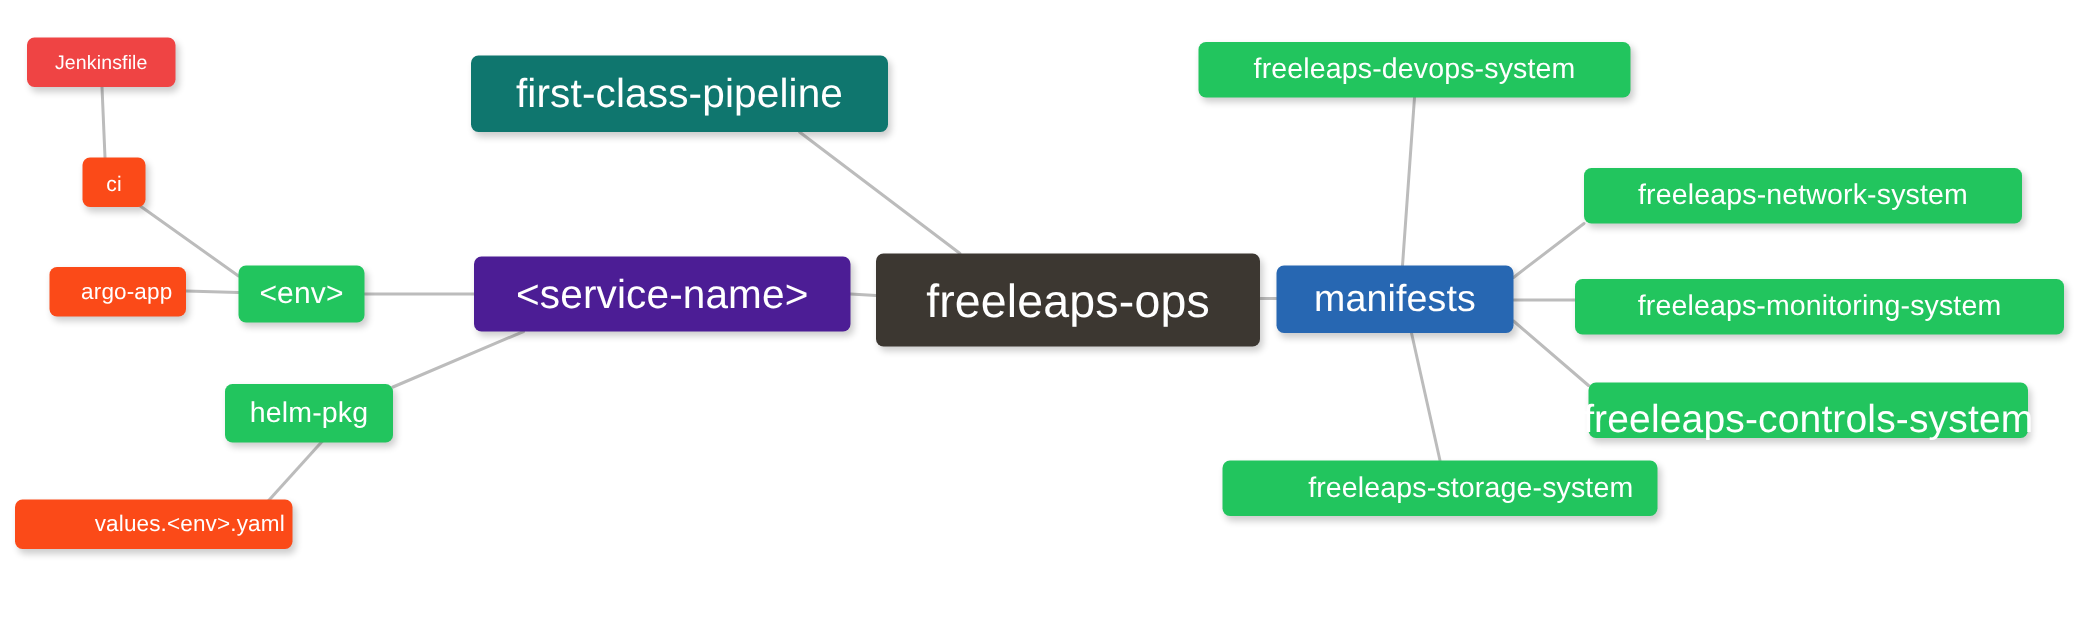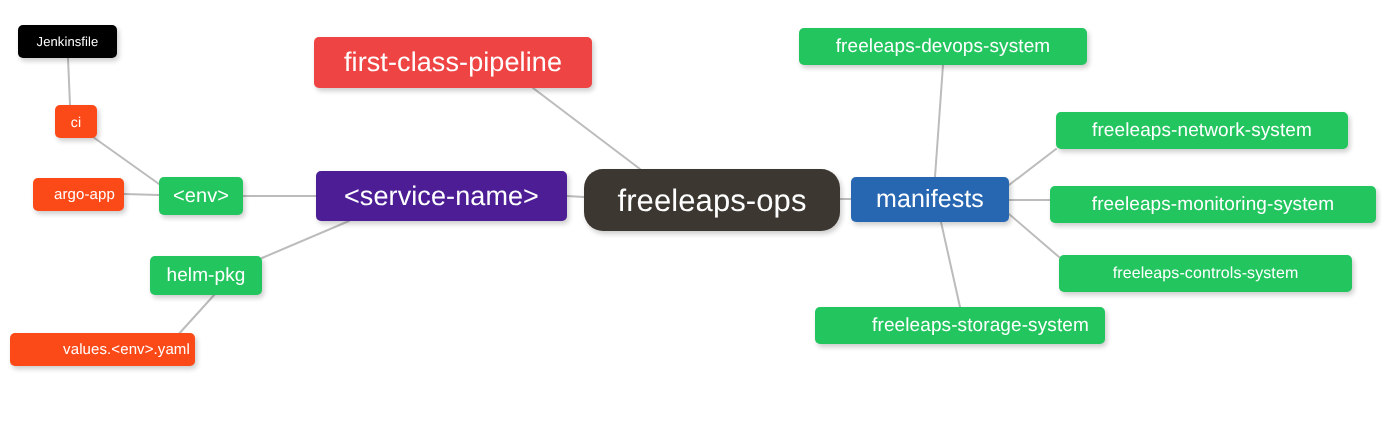--- a/index.html
+++ b/index.html
@@ -57,59 +57,59 @@
       <line x1="567" y1="196" x2="584" y2="197" stroke="#bcbcbc" stroke-width="2" stroke-linecap="round"></line>
       <line x1="533" y1="88" x2="640" y2="169" stroke="#bcbcbc" stroke-width="2" stroke-linecap="round"></line>
       <line x1="840" y1="199" x2="851" y2="199" stroke="#bcbcbc" stroke-width="2" stroke-linecap="round"></line>
       <line x1="935" y1="177" x2="943" y2="65" stroke="#bcbcbc" stroke-width="2" stroke-linecap="round"></line>
       <line x1="1009" y1="185" x2="1056" y2="149" stroke="#bcbcbc" stroke-width="2" stroke-linecap="round"></line>
       <line x1="1009" y1="200" x2="1050" y2="200" stroke="#bcbcbc" stroke-width="2" stroke-linecap="round"></line>
       <line x1="1009" y1="214" x2="1059" y2="257" stroke="#bcbcbc" stroke-width="2" stroke-linecap="round"></line>
       <line x1="941" y1="222" x2="960" y2="307" stroke="#bcbcbc" stroke-width="2" stroke-linecap="round"></line>
     </svg>
   <div id="node-layer">
-      <div class="node" style="left: 18px; top: 25px; width: 99px; height: 33px; background: #000000; color: rgb(255, 255, 255); font-size: 13px;">
+      <div class="node" style="left: 18px; top: 25px; width: 99px; height: 33px; background: #ef4444; color: rgb(255, 255, 255); font-size: 13px;">
         <span class="node-label">Jenkinsfile</span>
       </div>
       <div class="node" style="left: 55px; top: 105px; width: 42px; height: 33px; background: rgb(251, 74, 24); color: rgb(255, 255, 255); font-size: 14px;">
         <span class="node-label">ci</span>
       </div>
       <div class="node" style="left: 33px; top: 178px; width: 91px; height: 33px; background: rgb(251, 74, 24); color: rgb(255, 255, 255); font-size: 15px; padding-left: 12px;">
         <span class="node-label">argo-app</span>
       </div>
       <div class="node" style="left: 159px; top: 177px; width: 84px; height: 38px; background: rgb(34, 197, 94); color: rgb(255, 255, 255); font-size: 20px;">
         <span class="node-label">&lt;env&gt;</span>
       </div>
       <div class="node" style="left: 150px; top: 256px; width: 112px; height: 39px; background: rgb(34, 197, 94); color: rgb(255, 255, 255); font-size: 19px;">
         <span class="node-label">helm-pkg</span>
       </div>
       <div class="node" style="left: 10px; top: 333px; width: 185px; height: 33px; background: rgb(251, 74, 24); color: rgb(255, 255, 255); font-size: 15px; padding-left: 48px;">
         <span class="node-label">values.&lt;env&gt;.yaml</span>
       </div>
-      <div class="node" style="left: 314px; top: 37px; width: 278px; height: 51px; background: #ef4444; color: rgb(255, 255, 255); font-size: 27px;">
+      <div class="node" style="left: 314px; top: 37px; width: 278px; height: 51px; background: #0f766e; color: rgb(255, 255, 255); font-size: 27px;">
         <span class="node-label">first-class-pipeline</span>
       </div>
       <div class="node" style="left: 316px; top: 171px; width: 251px; height: 50px; background: #4c1d95; color: rgb(255, 255, 255); font-size: 27px;">
         <span class="node-label">&lt;service-name&gt;</span>
       </div>
-      <div class="node" style="left: 584px; top: 169px; width: 256px; height: 62px; background: rgb(60, 55, 49); color: rgb(255, 255, 255); font-size: 31px; border-radius: 19px;">
+      <div class="node" style="left: 584px; top: 169px; width: 256px; height: 62px; background: rgb(60, 55, 49); color: rgb(255, 255, 255); font-size: 31px;">
         <span class="node-label">freeleaps-ops</span>
       </div>
       <div class="node" style="left: 851px; top: 177px; width: 158px; height: 45px; background: rgb(39, 103, 178); color: rgb(255, 255, 255); font-size: 25px;">
         <span class="node-label">manifests</span>
       </div>
       <div class="node" style="left: 799px; top: 28px; width: 288px; height: 37px; background: rgb(34, 197, 94); color: rgb(255, 255, 255); font-size: 19px;">
         <span class="node-label">freeleaps-devops-system</span>
       </div>
       <div class="node" style="left: 1056px; top: 112px; width: 292px; height: 37px; background: rgb(34, 197, 94); color: rgb(255, 255, 255); font-size: 19px;">
         <span class="node-label">freeleaps-network-system</span>
       </div>
       <div class="node" style="left: 1050px; top: 186px; width: 326px; height: 37px; background: rgb(34, 197, 94); color: rgb(255, 255, 255); font-size: 19px;">
         <span class="node-label">freeleaps-monitoring-system</span>
       </div>
-      <div class="node" style="left: 1059px; top: 255px; width: 293px; height: 37px; background: rgb(34, 197, 94); color: rgb(255, 255, 255); font-size: 16px;">
+      <div class="node" style="left: 1059px; top: 255px; width: 293px; height: 37px; background: rgb(34, 197, 94); color: rgb(255, 255, 255); font-size: 26px; align-items: flex-end;">
         <span class="node-label">freeleaps-controls-system</span>
       </div>
       <div class="node" style="left: 815px; top: 307px; width: 290px; height: 37px; background: rgb(34, 197, 94); color: rgb(255, 255, 255); font-size: 19px; padding-left: 41px;">
         <span class="node-label">freeleaps-storage-system</span>
       </div>
     </div>
 </div>
 
 </body></html>

